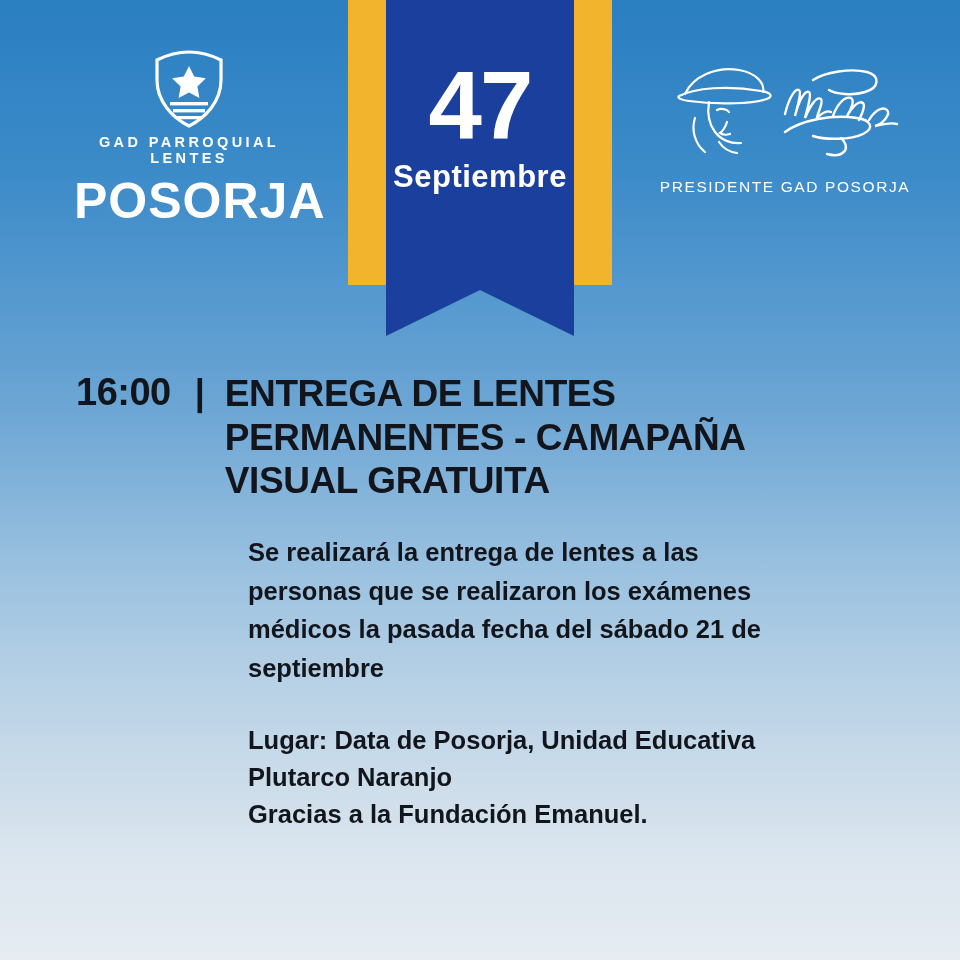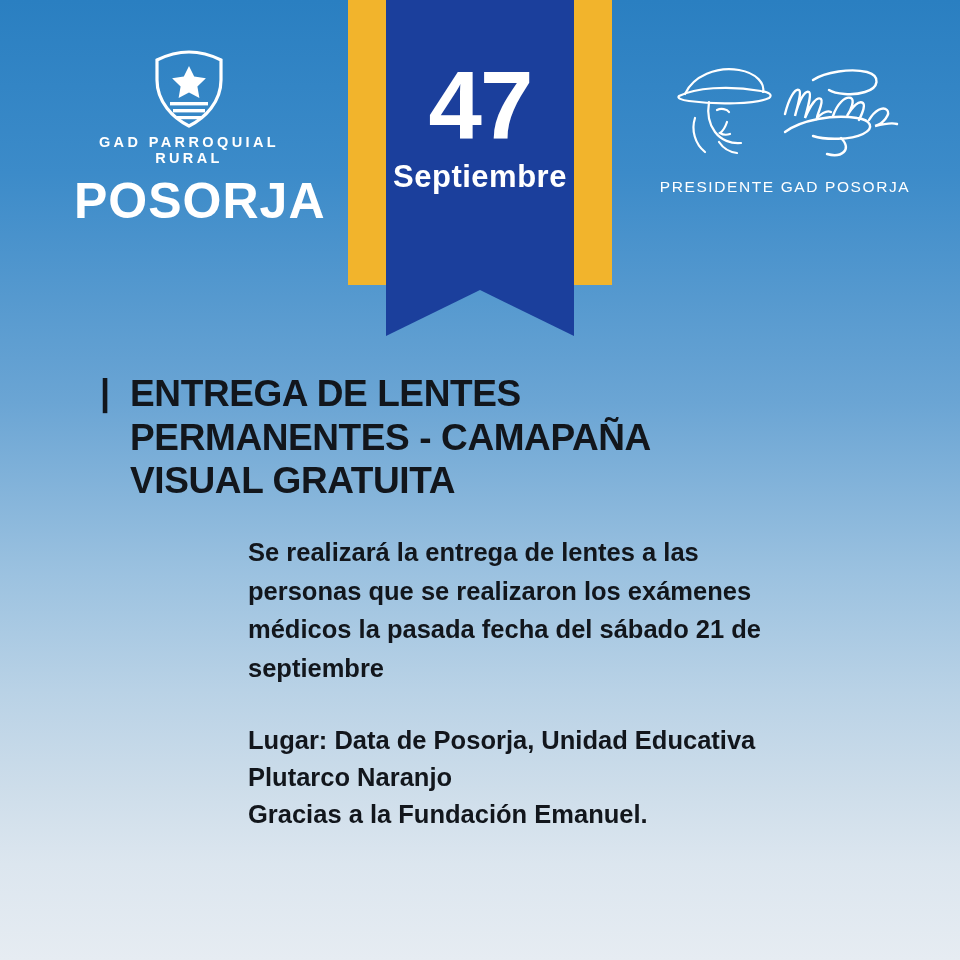--- a/index.html
+++ b/index.html
@@ -194,21 +194,21 @@
   <div class="logo-block">
     <div class="shield-wrap">
       <svg width="92" height="78" viewBox="0 0 92 78" aria-hidden="true">
         <path d="M46 2 C34 2 22 6 14 10 L14 30 C14 52 30 68 46 76 C62 68 78 52 78 30 L78 10 C70 6 58 2 46 2 Z" fill="none" stroke="#ffffff" stroke-width="3.2"></path>
         <path d="M46 16 l5.2 10.6 11.7 1.7 -8.5 8.2 2 11.6 -10.4 -5.5 -10.4 5.5 2 -11.6 -8.5 -8.2 11.7 -1.7 Z" fill="#ffffff"></path>
         <rect x="27" y="52" width="38" height="3.4" fill="#ffffff"></rect>
         <rect x="30" y="59" width="32" height="3.4" fill="#ffffff"></rect>
         <rect x="34" y="66" width="24" height="3.2" fill="#ffffff"></rect>
       </svg>
     </div>
-    <div class="logo-sub">GAD PARROQUIAL RURAL</div>
+    <div class="logo-sub">GAD PARROQUIAL LENTES</div>
     <div class="logo-main">POSORJA</div>
   </div>
 
   <div class="ribbon-yellow-left"></div>
   <div class="ribbon-yellow-right"></div>
   <div class="ribbon-blue"></div>
   <div class="ribbon-date">
     <div class="ribbon-day">47</div>
     <div class="ribbon-month">Septiembre</div>
   </div>
@@ -233,20 +233,21 @@
           <path d="M204 62 C210 52 218 48 222 52 C226 56 218 66 210 68 C218 66 226 64 232 66"></path>
           <path d="M176 80 C188 92 176 100 162 96"></path>
         </g>
       </svg>
     </div>
     <div class="sig-caption">PRESIDENTE GAD POSORJA</div>
   </div>
 
   <div class="event">
     <div class="event-head">
+      <div class="event-time">16:00</div>
       <div class="event-sep">|</div>
       <div class="event-title">ENTREGA DE LENTES PERMANENTES - CAMAPAÑA VISUAL GRATUITA</div>
     </div>
     <div class="event-body">
       <div class="event-desc">Se realizará la entrega de lentes a las personas que se realizaron los exámenes médicos la pasada fecha del sábado 21 de septiembre</div>
       <div class="event-details">
         <div>Lugar: Data de Posorja, Unidad Educativa</div>
         <div>Plutarco Naranjo</div>
         <div>Gracias a la Fundación Emanuel.</div>
       </div>

